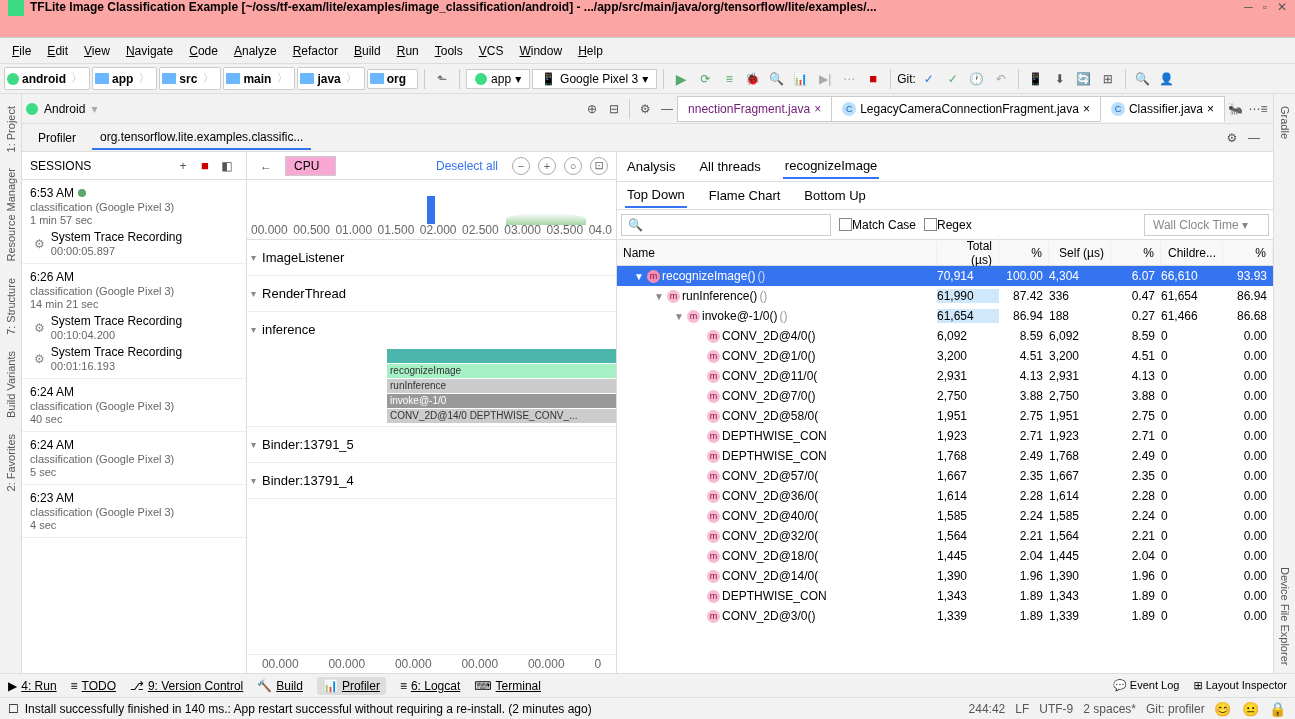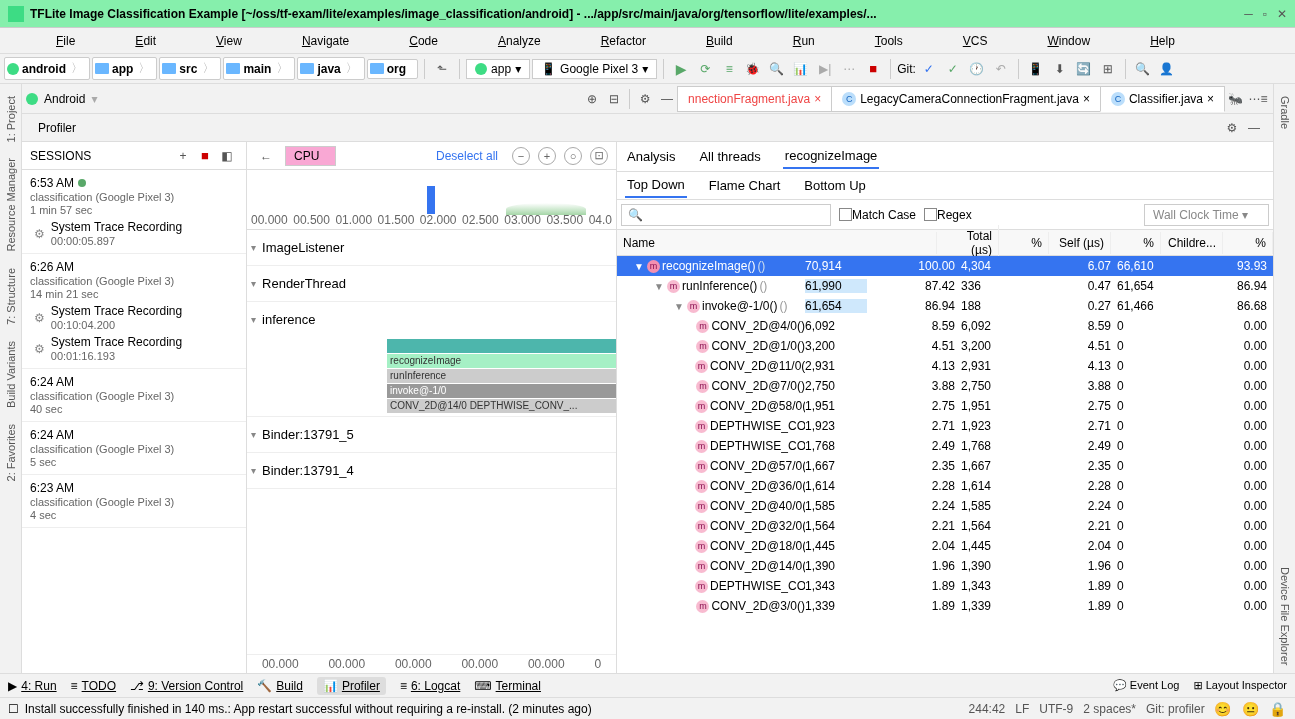--- a/index.html
+++ b/index.html
@@ -1,22 +1,22 @@
 <!DOCTYPE html>
 <html><head>
 <meta charset="utf-8">
 <style>
 *{margin:0;padding:0;box-sizing:border-box;font-family:-apple-system,BlinkMacSystemFont,"Segoe UI",sans-serif;font-size:12px;}
 body{background:#f2f2f2;width:1295px;height:719px;overflow:hidden;display:flex;flex-direction:column;}
-.titlebar{height:28px;background:#86efac;display:flex;align-items:center;padding:0 8px;border-bottom:1px solid #ccc;}
+.titlebar{height:38px;background:#fca5a5;display:flex;align-items:flex-start;padding:0 8px;border-bottom:1px solid #ccc;}
 .titlebar-icon{width:16px;height:16px;background:#3ddc84;margin-right:6px;}
 .titlebar-text{flex:1;font-weight:bold;white-space:nowrap;overflow:hidden;text-overflow:ellipsis;}
 .win-controls{display:flex;gap:10px;font-size:13px;color:#555;}
 .menubar{height:26px;background:#f2f2f2;display:flex;align-items:center;padding:0 4px;border-bottom:1px solid #ddd;}
-.menubar span{padding:3px 8px;cursor:pointer;margin-left:44px;}
+.menubar span{padding:3px 8px;cursor:pointer;}
 .menubar span u{text-decoration:underline;}
 .toolbar{height:30px;background:#f2f2f2;display:flex;align-items:center;padding:0 4px;border-bottom:1px solid #ddd;gap:2px;}
 .breadcrumb{display:flex;align-items:center;gap:2px;}
 .breadcrumb-item{display:flex;align-items:center;padding:2px 6px 2px 2px;gap:3px;background:#fff;border:1px solid #ccc;border-radius:2px;position:relative;}
 .breadcrumb-item::after{content:"〉";margin-left:2px;color:#aaa;}
 .breadcrumb-item:last-child::after{content:"";}
 .folder-icon{width:14px;height:11px;background:#6ab7ff;border-radius:1px;display:inline-block;}
 .android-icon{width:12px;height:12px;background:#3ddc84;border-radius:50%;display:inline-block;}
 .toolbar-sep{width:1px;height:20px;background:#ccc;margin:0 4px;}
 .toolbar-btn{width:22px;height:22px;display:flex;align-items:center;justify-content:center;cursor:pointer;color:#555;}
@@ -28,21 +28,21 @@
 .main-area{flex:1;display:flex;overflow:hidden;}
 .left-rail{width:22px;background:#f2f2f2;border-right:1px solid #ddd;display:flex;flex-direction:column;align-items:center;padding-top:4px;}
 .rail-label{writing-mode:vertical-lr;transform:rotate(180deg);padding:8px 2px;font-size:11px;color:#555;display:flex;align-items:center;gap:4px;}
 .right-rail{width:22px;background:#f2f2f2;border-left:1px solid #ddd;display:flex;flex-direction:column;align-items:center;padding-top:4px;}
 .rail-label-r{writing-mode:vertical-lr;padding:8px 2px;font-size:11px;color:#555;}
 .center{flex:1;display:flex;flex-direction:column;overflow:hidden;}
 .nav-row{height:30px;display:flex;align-items:center;padding:0 4px;border-bottom:1px solid #ddd;background:#f2f2f2;}
 .nav-left{display:flex;align-items:center;gap:6px;}
 .nav-tabs{margin-left:auto;display:flex;align-items:center;gap:0;}
 .file-tab{padding:5px 10px;border:1px solid #ccc;background:#fff;display:flex;align-items:center;gap:4px;cursor:pointer;margin-left:-1px;}
-.file-tab.cut{color:#ef4444;}
+.file-tab.cut{color:#701a75;}
 .file-tab.active{background:#fff;border-bottom:1px solid #fff;}
 .c-icon{width:14px;height:14px;border-radius:50%;background:#c5e1a5;display:flex;align-items:center;justify-content:center;font-size:9px;color:#33691e;}
 .c-icon.blue{background:#bbdefb;color:#1565c0;}
 .profiler-header{height:28px;display:flex;align-items:center;padding:0 8px;border-bottom:1px solid #ddd;}
 .profiler-tab{padding:4px 8px;margin-right:8px;}
 .profiler-tab.active{border-bottom:2px solid #3574f0;color:#000;font-weight:500;}
 .profiler-body{flex:1;display:flex;overflow:hidden;}
 .sessions-panel{width:225px;border-right:1px solid #ddd;display:flex;flex-direction:column;background:#fff;}
 .sessions-header{height:28px;display:flex;align-items:center;padding:0 8px;border-bottom:1px solid #ddd;}
 .sessions-header-title{font-weight:500;flex:1;}
@@ -88,21 +88,21 @@
 .table-header{height:26px;display:flex;align-items:center;border-bottom:1px solid #ddd;background:#f8f8f8;}
 .th{padding:4px 6px;border-right:1px solid #eee;}
 .th-name{flex:1;}
 .th-num{width:62px;text-align:right;}
 .th-pct{width:50px;text-align:right;}
 .table-body{flex:1;overflow-y:auto;}
 .tr{height:20px;display:flex;align-items:center;}
 .tr.selected{background:#3574f0;color:#fff;}
 .tr .td-name{flex:1;display:flex;align-items:center;gap:2px;padding-left:4px;white-space:nowrap;overflow:hidden;}
 .tr .td-num{width:62px;padding-right:6px;}
-.tr .td-pct{width:50px;text-align:right;padding-right:6px;margin-left:44px;}
+.tr .td-pct{width:50px;text-align:right;padding-right:6px;}
 .td-hl{background:#cfe8fc;}
 .expand{width:12px;text-align:center;color:#888;font-size:10px;}
 .tr.selected .expand{color:#fff;}
 .m-icon{width:13px;height:13px;border-radius:50%;background:#f8bbd0;color:#880e4f;font-size:9px;display:flex;align-items:center;justify-content:center;flex-shrink:0;}
 .tr.selected .m-icon{background:#f48fb1;}
 .grey-text{color:#999;}
 .tr.selected .grey-text{color:#cde;}
 .bottom-bar{height:24px;background:#f2f2f2;border-top:1px solid #ddd;display:flex;align-items:center;padding:0 8px;gap:14px;}
 .bottom-item{display:flex;align-items:center;gap:4px;cursor:pointer;font-size:11px;}
 .bottom-item.active{background:#ddd;padding:2px 6px;border-radius:3px;}
@@ -224,20 +224,21 @@
         <div class="file-tab cut"><span>nnectionFragment.java</span> ×</div>
         <div class="file-tab"><span class="c-icon blue">C</span><span>LegacyCameraConnectionFragment.java</span> ×</div>
         <div class="file-tab active"><span class="c-icon blue">C</span><span>Classifier.java</span> ×</div>
         <span class="toolbar-btn" style="color:#aaa">🐜</span>
         <span class="toolbar-btn">⋯≡</span>
       </div>
     </div>
 
     <div class="profiler-header">
       <span class="profiler-tab">Profiler</span>
+      <span class="profiler-tab active">org.tensorflow.lite.examples.classific...</span>
       <div style="flex:1"></div>
       <span class="toolbar-btn">⚙</span>
       <span class="toolbar-btn">—</span>
     </div>
 
     <div class="profiler-body">
       <div class="sessions-panel">
         <div class="sessions-header">
           <span class="sessions-header-title">SESSIONS</span>
           <span class="toolbar-btn">+</span>

